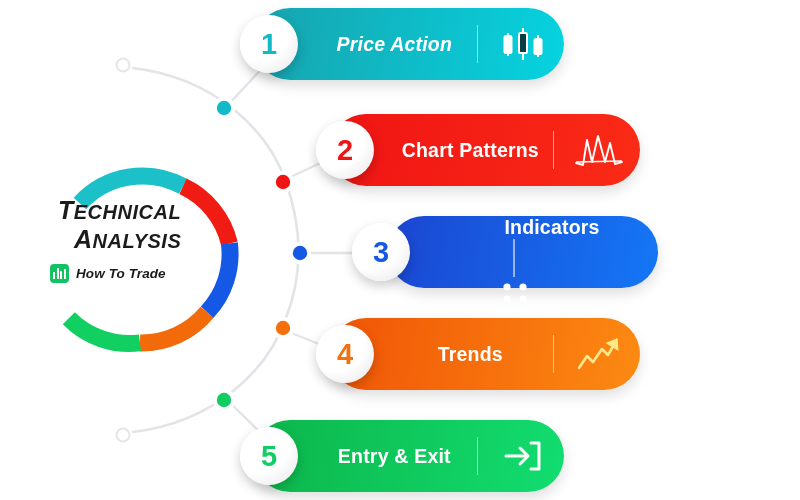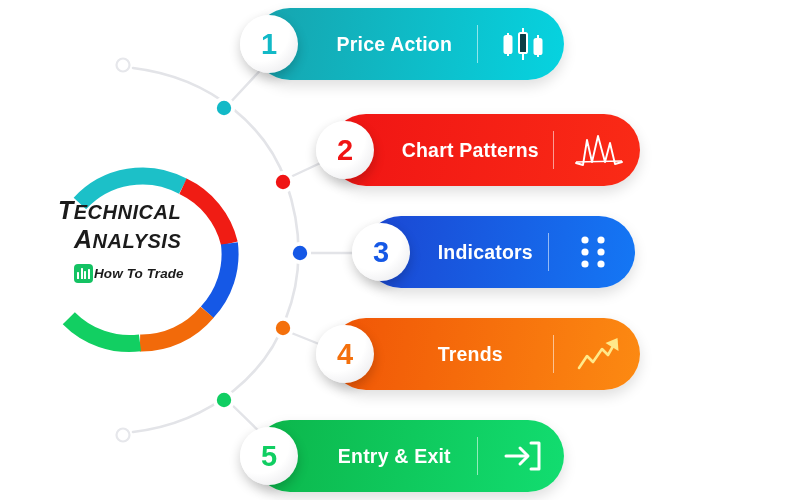--- a/index.html
+++ b/index.html
@@ -30,22 +30,22 @@
     font-weight:700;
     letter-spacing:.5px;
     line-height:1.02;
     white-space:nowrap;
   }
   .title-line .cap{font-size:25px;}
   .title-line .rest{font-size:20px;}
   #title-l1{margin-left:8px;}
   #title-l2{margin-left:24px;margin-top:3px;}
   #brand{
-    display:flex;align-items:center;gap:1px;
-    margin-left:24px;margin-top:12px;
+    display:flex;align-items:center;gap:7px;
+    margin-top:12px;
   }
   #brand-mark{
     width:19px;height:19px;border-radius:4px;
     background:#14c263;
     display:flex;align-items:flex-end;justify-content:center;
     gap:1.6px;padding-bottom:4px;box-sizing:border-box;
   }
   #brand-mark i{display:block;width:2.1px;background:#ffffff;border-radius:.6px;}
   #brand-mark i:nth-child(1){height:7px;}
   #brand-mark i:nth-child(2){height:11px;}
@@ -79,21 +79,21 @@
   }
   .pill .pill-icon{
     flex:0 0 auto;
     width:54px;height:44px;
     display:flex;align-items:center;justify-content:center;
     margin-right:14px;
   }
 
   #pill-1{left:254px;top:8px;  width:310px;background:linear-gradient(100deg,#17a3ad 0%,#12b9c7 45%,#06d3e0 100%);}
   #pill-2{left:330px;top:114px;width:310px;background:linear-gradient(100deg,#f01414 0%,#f4170f 40%,#fa2b16 100%);}
-  #pill-3{left:365px;top:216px;width:270px;background:linear-gradient(100deg,#1b46d2 0%,#1558e6 45%,#1477f5 100%);}
+  #pill-3{left:388px;top:216px;width:270px;background:linear-gradient(100deg,#1b46d2 0%,#1558e6 45%,#1477f5 100%);flex-direction:column;}
   #pill-4{left:330px;top:318px;width:310px;background:linear-gradient(100deg,#f05406 0%,#f66208 45%,#fc8a12 100%);align-items:center;}
   #pill-5{left:254px;top:420px;width:310px;background:linear-gradient(100deg,#0cb54a 0%,#0ec657 45%,#12dd70 100%);}
 
   
   .num-bubble{
     position:absolute;z-index:6;
     width:58px;height:58px;border-radius:50%;
     background:radial-gradient(circle at 34% 30%,#ffffff 0%,#ffffff 52%,#f0f0f2 78%,#e2e2e6 100%);
     box-shadow:0 5px 12px rgba(0,0,0,.20);
     display:flex;align-items:center;justify-content:center;
@@ -147,21 +147,21 @@
       <span id="brand-mark">
           <i></i>
           <i></i>
           <i></i>
           <i></i>
         </span>
       <span id="brand-name">How To Trade</span>
     </div>
   </div>
 
-  <div class="pill" id="pill-1" style="background: linear-gradient(100deg, rgb(23, 163, 173) 0%, rgb(6, 211, 224) 100%);">
+  <div class="pill" id="pill-1" style="background: linear-gradient(100deg, rgb(23, 163, 173) 0%, rgb(6, 211, 224) 100%); font-style: italic;">
     <span class="pill-label">Price Action</span>
     <span class="divider"></span>
     <span class="pill-icon">
       <svg width="46" height="40" viewBox="0 0 46 40">
         <g stroke="#ffffff" stroke-width="2">
           <line x1="8" y1="9" x2="8" y2="32"></line>
           <rect x="4.5" y="12" width="7" height="17" fill="#ffffff" rx="1.6"></rect>
           <line x1="23" y1="4" x2="23" y2="36"></line>
           <rect x="19" y="9" width="8" height="20" fill="#0b3d45" rx="1.6"></rect>
           <line x1="38" y1="11" x2="38" y2="33"></line>

